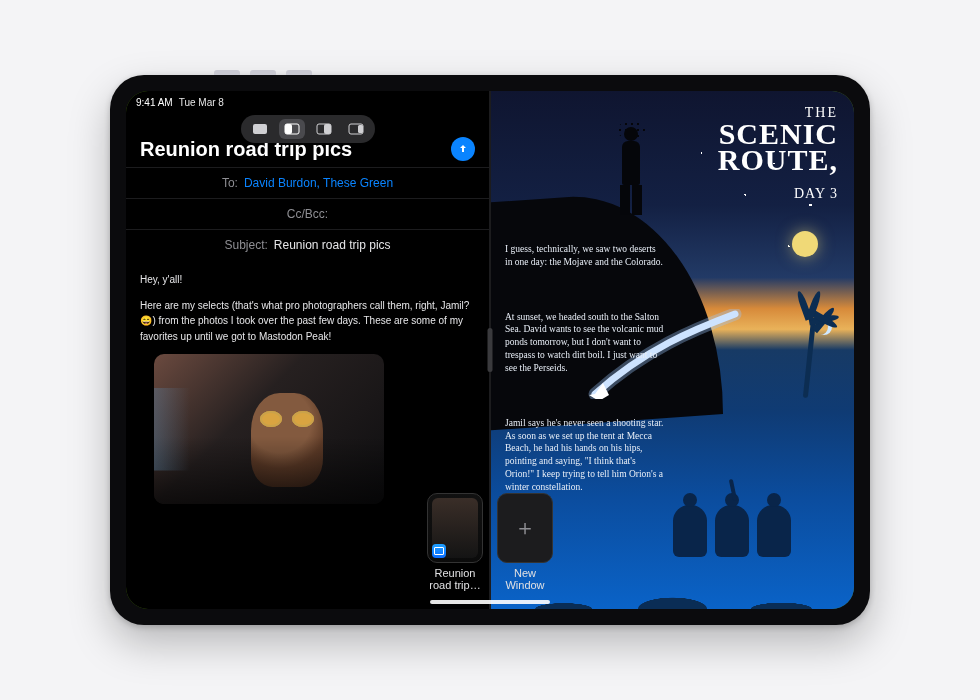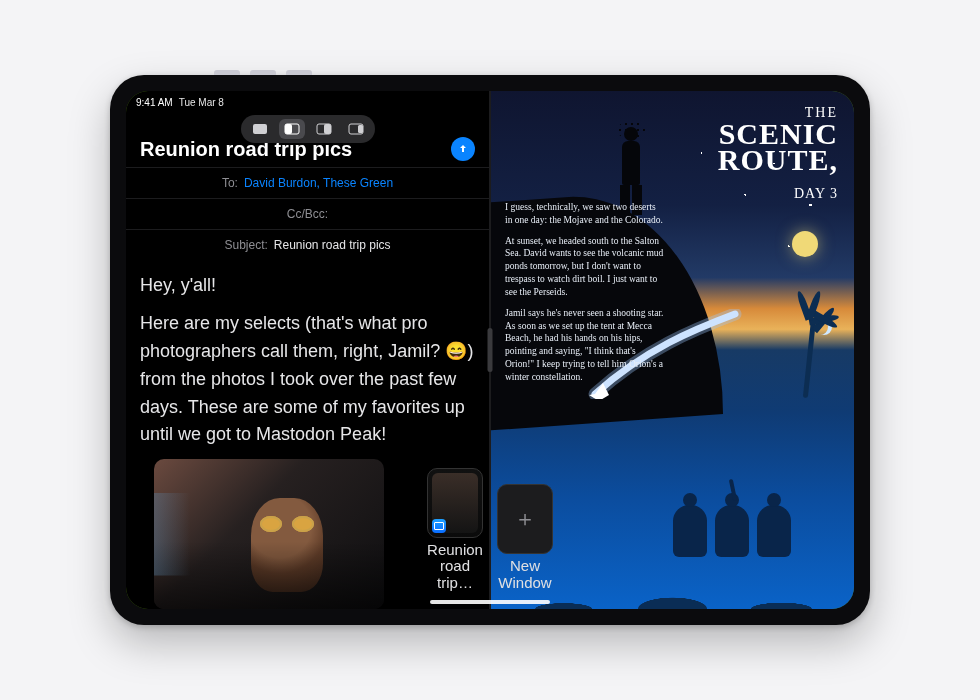--- a/index.html
+++ b/index.html
@@ -56,21 +56,21 @@
     width: 24px; height: 24px; border-radius: 50%; background: #0a84ff;
     display:flex; align-items:center; justify-content:center;
   }
   .send svg { width:12px; height:12px; }
 
   .field-row { padding: 8px 14px; border-top: 1px solid #1c1c1e; font-size: 12px; color: #9a9a9e; display:flex; gap:6px;justify-content:center; }
   .field-row .label { color:#8e8e93; }
   .field-row .vals a { color:#0a84ff; text-decoration:none; }
   .field-row .vals { color:#0a84ff; }
   .field-row.subj .val { color:#e5e5e7; }
-  .body-area { padding: 12px 14px 0; font-size: 18px; line-height: 1.55; color:#e6e6e8; flex:1; overflow:hidden;}
+  .body-area { padding: 12px 14px 0; font-size: 10px; line-height: 1.55; color:#e6e6e8; flex:1; overflow:hidden;}
   .body-area p { margin-bottom: 10px; }
 
   .attach {
     margin: 8px 14px 0; width: 230px; height: 150px; border-radius: 10px;
     background: linear-gradient(135deg,#6b4a3f 0%, #262020 40%, #0e0e10 100%);
     position: relative; overflow:hidden;
   }
   .attach::after{ 
     content:""; position:absolute; inset:0;
     background:
@@ -111,21 +111,21 @@
     position:absolute; inset:4px; border-radius:6px;
     background:linear-gradient(#3a2e28,#141414);
   }
   .shelf .thumb.mail .appicon{
     position:absolute; left:4px; bottom:4px; width:14px; height:14px; border-radius:4px;
     background:linear-gradient(#1ea0ff,#0a6cff); display:flex; align-items:center; justify-content:center;
   }
   .shelf .thumb.mail .appicon::after{
     content:""; width:8px; height:6px; border:1px solid #fff; border-radius:1px;
   }
-  .shelf .cap { font-size: 15px; color:#e0e0e2; text-align:center; line-height:1.1; max-width:60px;}
+  .shelf .cap { font-size: 11px; color:#e0e0e2; text-align:center; line-height:1.1; max-width:60px;}
 
   .home-ind { position:absolute; bottom:5px; left:50%; transform:translateX(-50%); width:120px; height:4px; border-radius:3px; background:#fff; opacity:.9; z-index:7;}
 
   
   .journal {
     position:absolute; inset:0;
     background:
       radial-gradient(circle at 78% 14%, #fff 0 1px, transparent 1px),
       radial-gradient(circle at 64% 8%, #fff 0 1px, transparent 1px),
       radial-gradient(circle at 88% 22%, #fff 0 1.2px, transparent 1.3px),
@@ -169,21 +169,21 @@
     background:
       radial-gradient(ellipse at 20% 100%, #0a2d55 0 28px, transparent 29px),
       radial-gradient(ellipse at 50% 100%, #0a2d55 0 34px, transparent 35px),
       radial-gradient(ellipse at 80% 100%, #0a2d55 0 30px, transparent 31px);}
   .j-title { position:absolute; right:16px; top:14px; text-align:right; color:#fff; font-family:"Marker Felt","Comic Sans MS",cursive;}
   .j-title .the{ font-size:14px; letter-spacing:2px;}
   .j-title .sc{ font-size:30px; line-height:.85; font-weight:700; letter-spacing:1px;}
   .j-title .day{ font-size:14px; letter-spacing:1px; margin-top:14px;}
   .j-text { position:absolute; left:14px; top:110px; width:160px; color:#e8eef7;
     font-family:"Bradley Hand","Segoe Script","Comic Sans MS",cursive; font-size:9.5px; line-height:1.35;}
-  .j-text p{ margin-bottom:8px; }
+  .j-text p{ margin-bottom:8px;margin-top:42px; }
 
   .drag-handle{ position:absolute; left:50%; top:50%; transform:translate(-50%,-50%); width:5px; height:44px; border-radius:4px; background:#3a3a3d; z-index:5;}
 </style>
 </head>
 <body>
 
 <div class="stage">
   <div class="device">
     <div class="screen">
 

